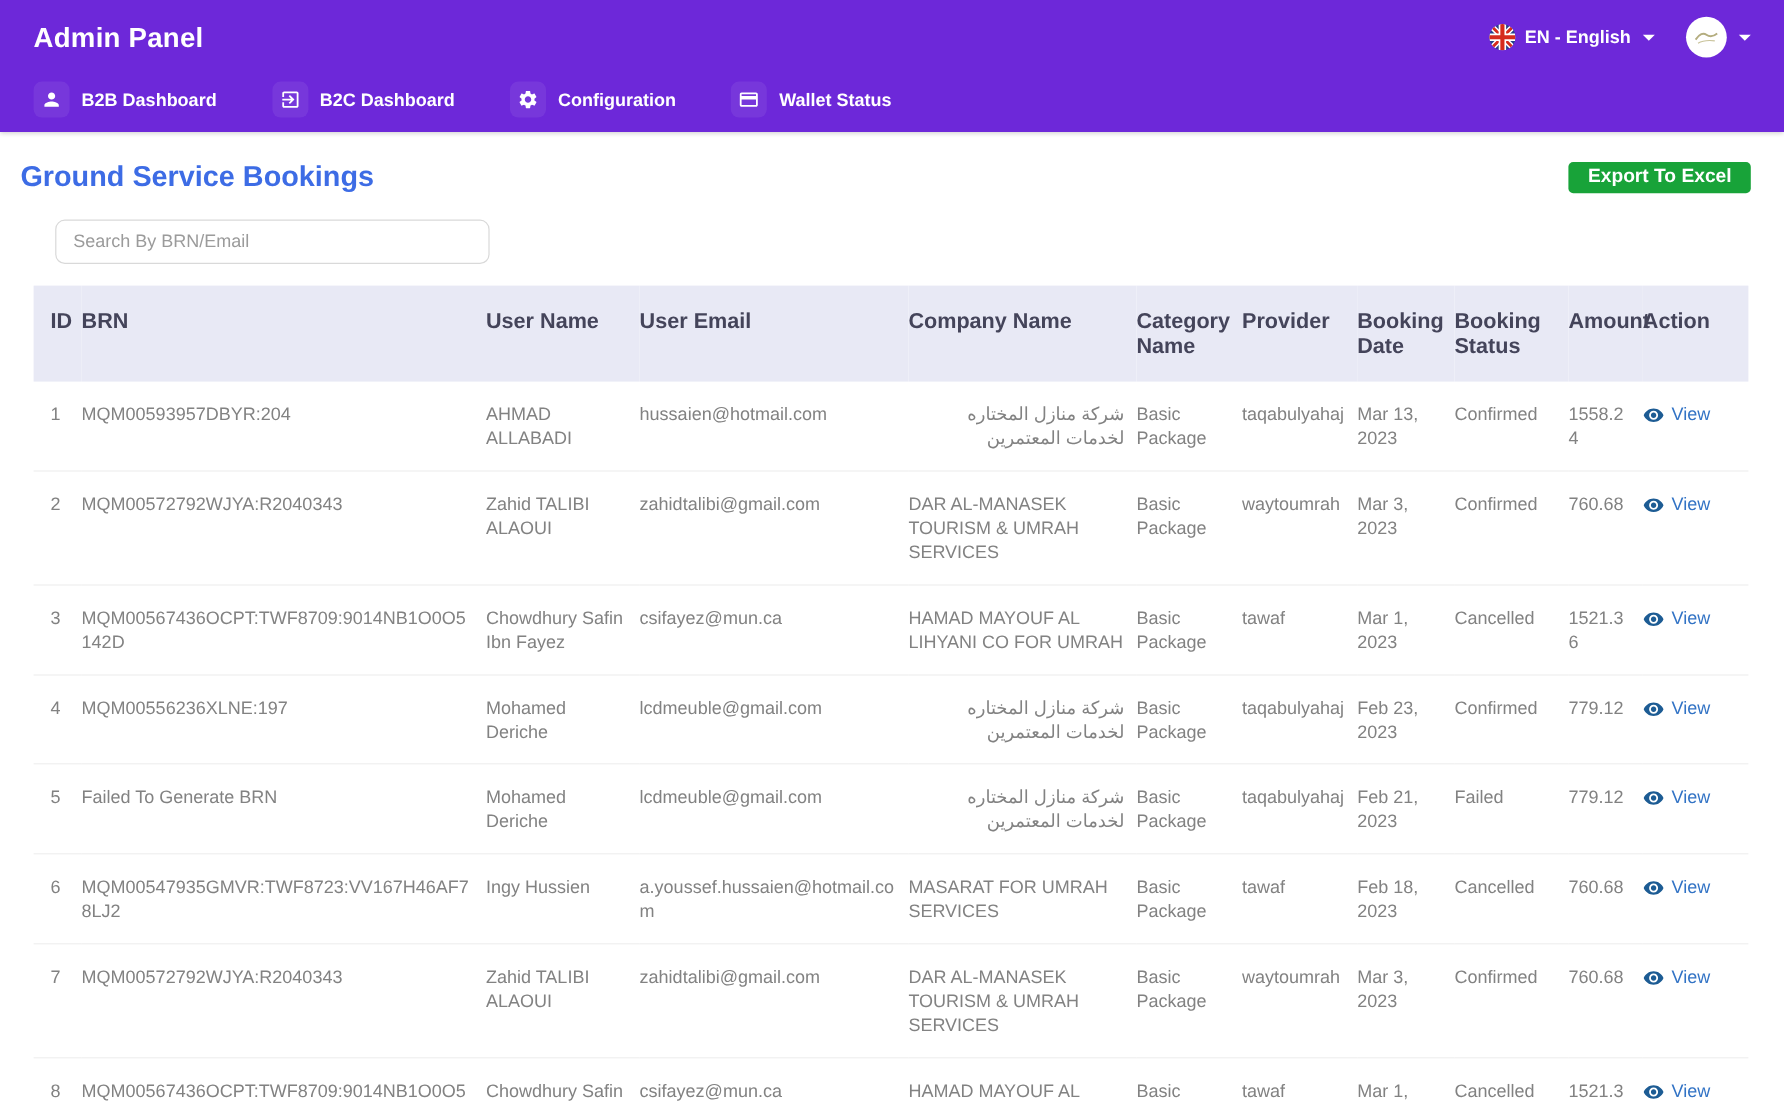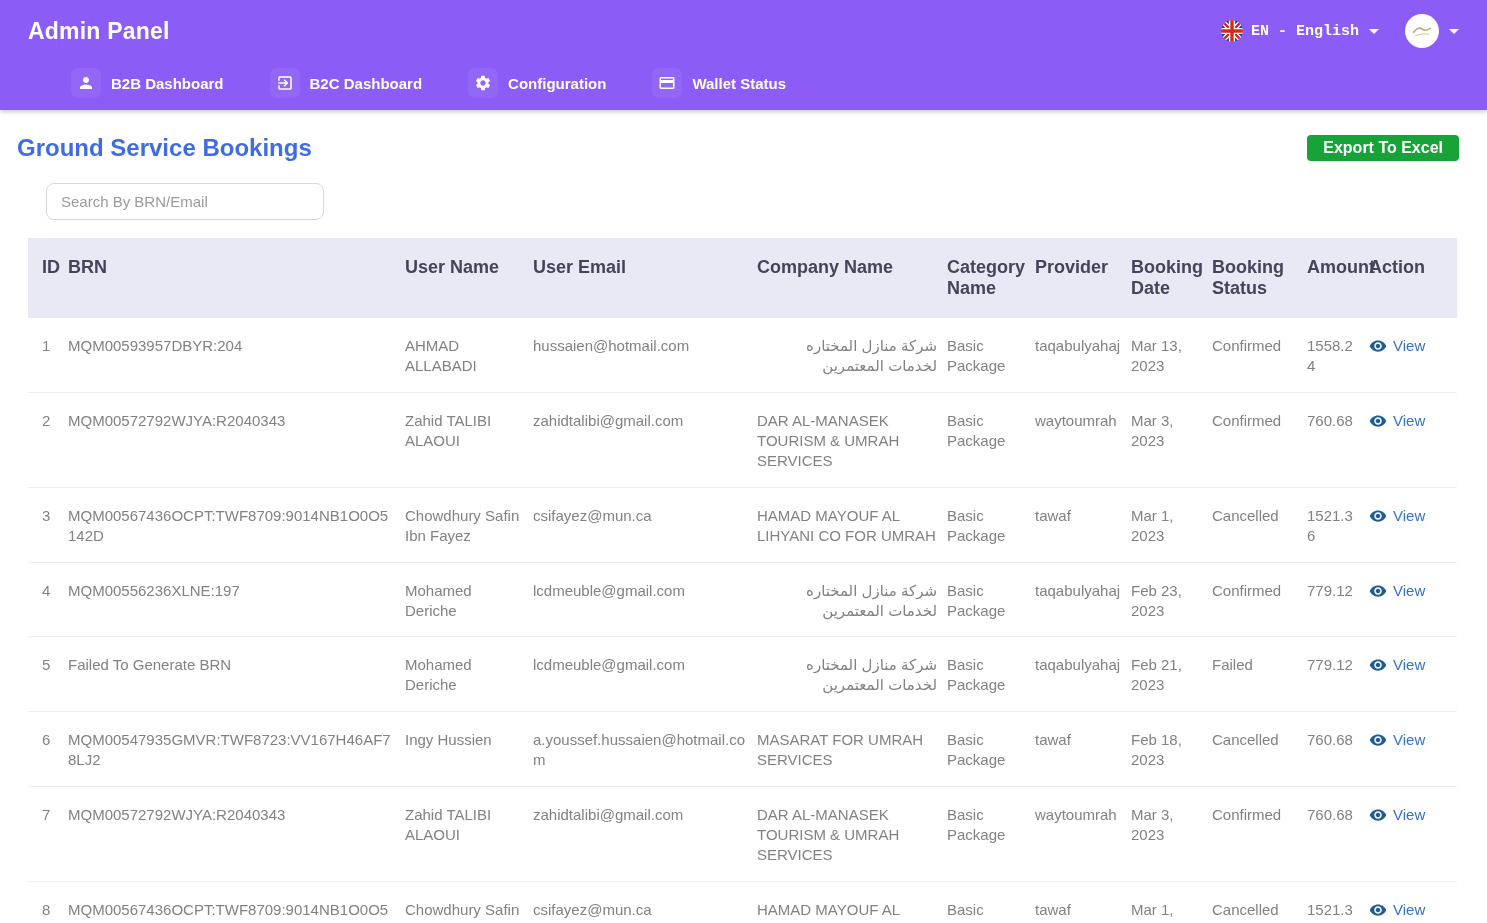--- a/index.html
+++ b/index.html
@@ -6,45 +6,45 @@
   html,body { background:#fff; }
   body {
     width:1487px; height:923px;
     font-family:"Liberation Sans","DejaVu Sans",sans-serif;
     overflow:hidden;
     color:#828282;
   }
 
   
   .navbar {
-    background:#8b5cf6;
+    background:#6d28d9;
     color:#fff;
     padding:14px 28px 12px 28px;
     box-shadow:0 2px 4px rgba(0,0,0,.2);
   }
   .navbar-top {
     display:flex; align-items:center; justify-content:space-between;
   }
   .app-title { font-size:23px; font-weight:700; letter-spacing:.2px; }
   .navbar-right { display:flex; align-items:center; gap:26px; }
   .lang-select { display:flex; align-items:center; gap:8px; cursor:pointer; }
   .flag { width:22px; height:22px; border-radius:50%; display:block; }
-  .lang-label { font-size:15px; font-weight:700;font-family:Liberation Mono, monospace; }
+  .lang-label { font-size:15px; font-weight:700; }
   .caret {
     width:0; height:0; border-left:5px solid transparent; border-right:5px solid transparent;
     border-top:5px solid #fff; display:inline-block; margin-left:2px;
   }
   .avatar-wrap { display:flex; align-items:center; gap:8px; cursor:pointer; }
   .avatar {
     width:34px; height:34px; border-radius:50%; background:#fff;
     display:flex; align-items:center; justify-content:center; overflow:hidden;
   }
   .avatar svg { display:block; }
 
-  .navbar-menu { display:flex; align-items:center; gap:46px; margin-top:20px;margin-left:43px; }
+  .navbar-menu { display:flex; align-items:center; gap:46px; margin-top:20px; }
   .nav-item { display:flex; align-items:center; gap:10px; cursor:pointer; }
   .nav-item .icon-box {
     width:30px; height:30px; border-radius:7px;
     background:rgba(255,255,255,.07);
     display:flex; align-items:center; justify-content:center;
   }
   .nav-item svg { fill:#fff; width:18px; height:18px; }
   .nav-label { font-size:15px; font-weight:600; }
 
   
@@ -55,21 +55,21 @@
   .page-title { color:#3d6ce5; font-size:24px; font-weight:700;text-align:center; }
   .export-btn {
     background:#18a339; color:#fff; border:none; border-radius:4px;
     font-size:16px; font-weight:700; padding:4px 16px; cursor:pointer;
     font-family:inherit;
   }
 
   
   .search-row { padding:21px 0 0 46px; }
   .search-input {
-    width:278px; height:37px; border:1px solid #d9d9d9; border-radius:8px;
+    width:362px; height:37px; border:1px solid #d9d9d9; border-radius:8px;
     padding:0 14px; font-size:15px; color:#a16207; outline:none;
     font-family:inherit;
   }
   .search-input::placeholder { color:#9b9b9b; }
 
   
   .table-wrap { padding:18px 30px 0 28px; }
   table { border-collapse:collapse; width:1429px; table-layout:fixed; }
   col.c-id{width:40px} col.c-brn{width:337px} col.c-user{width:128px}
   col.c-email{width:224px} col.c-company{width:190px} col.c-cat{width:88px}

